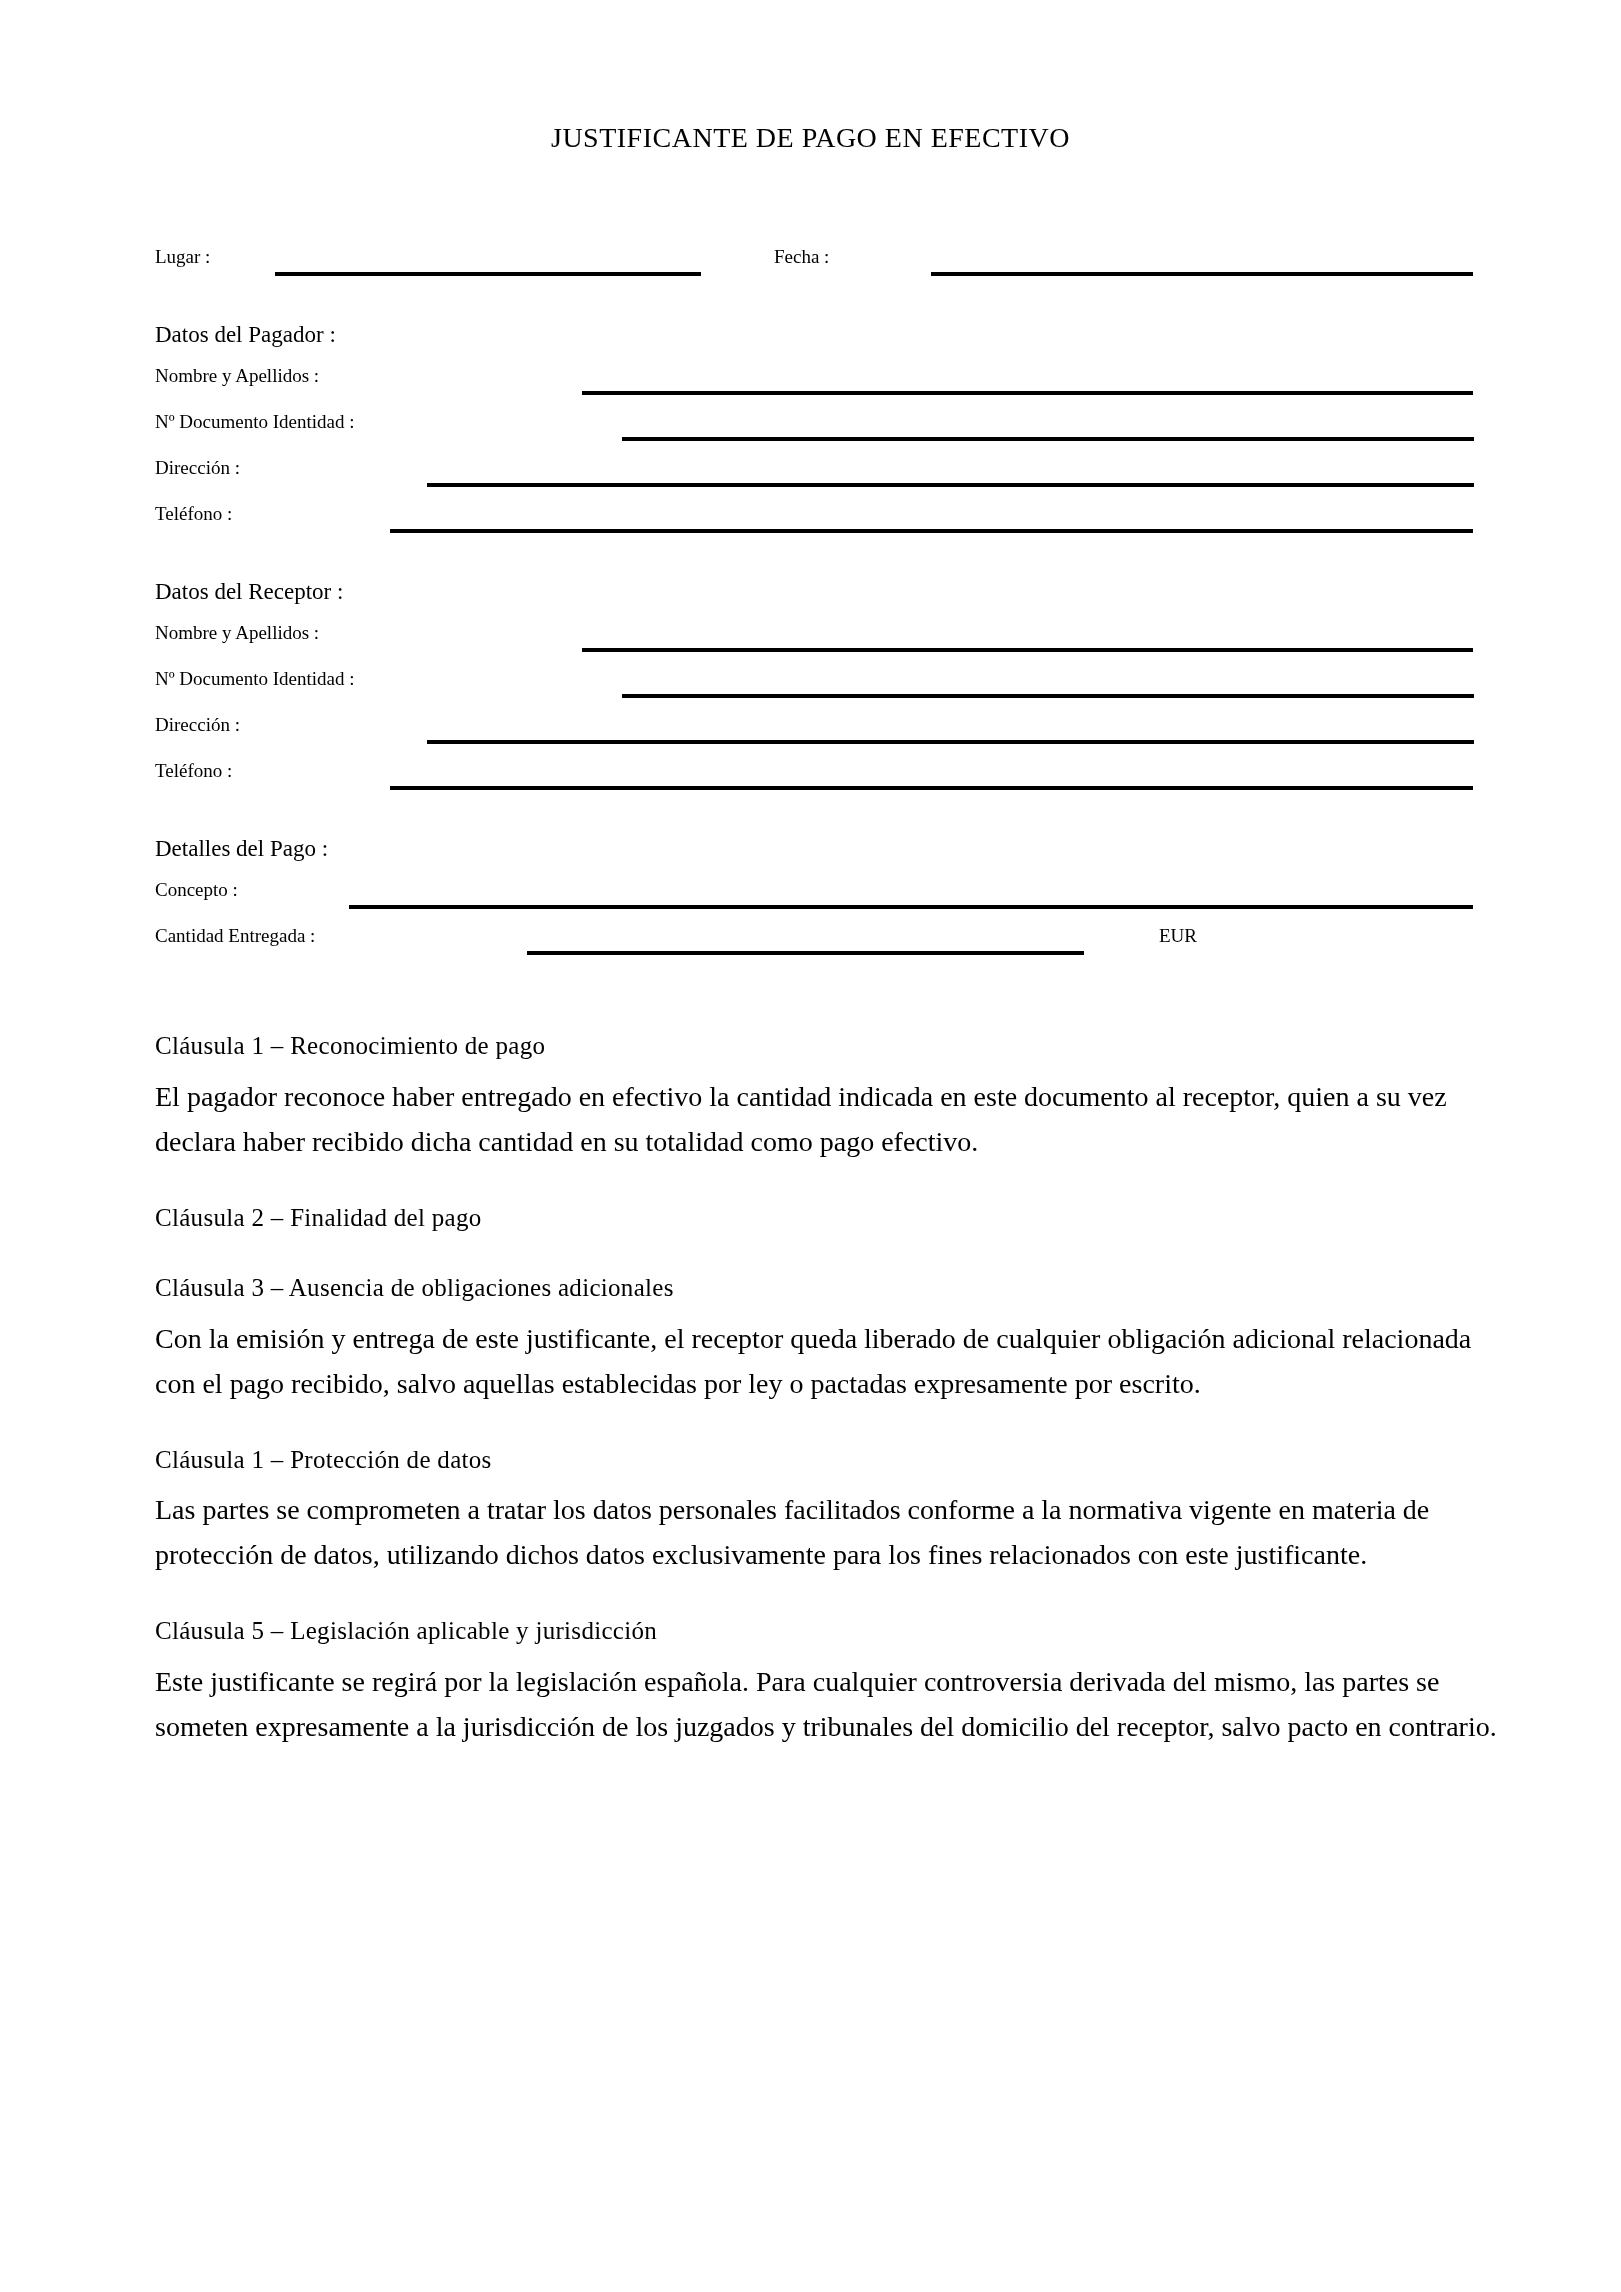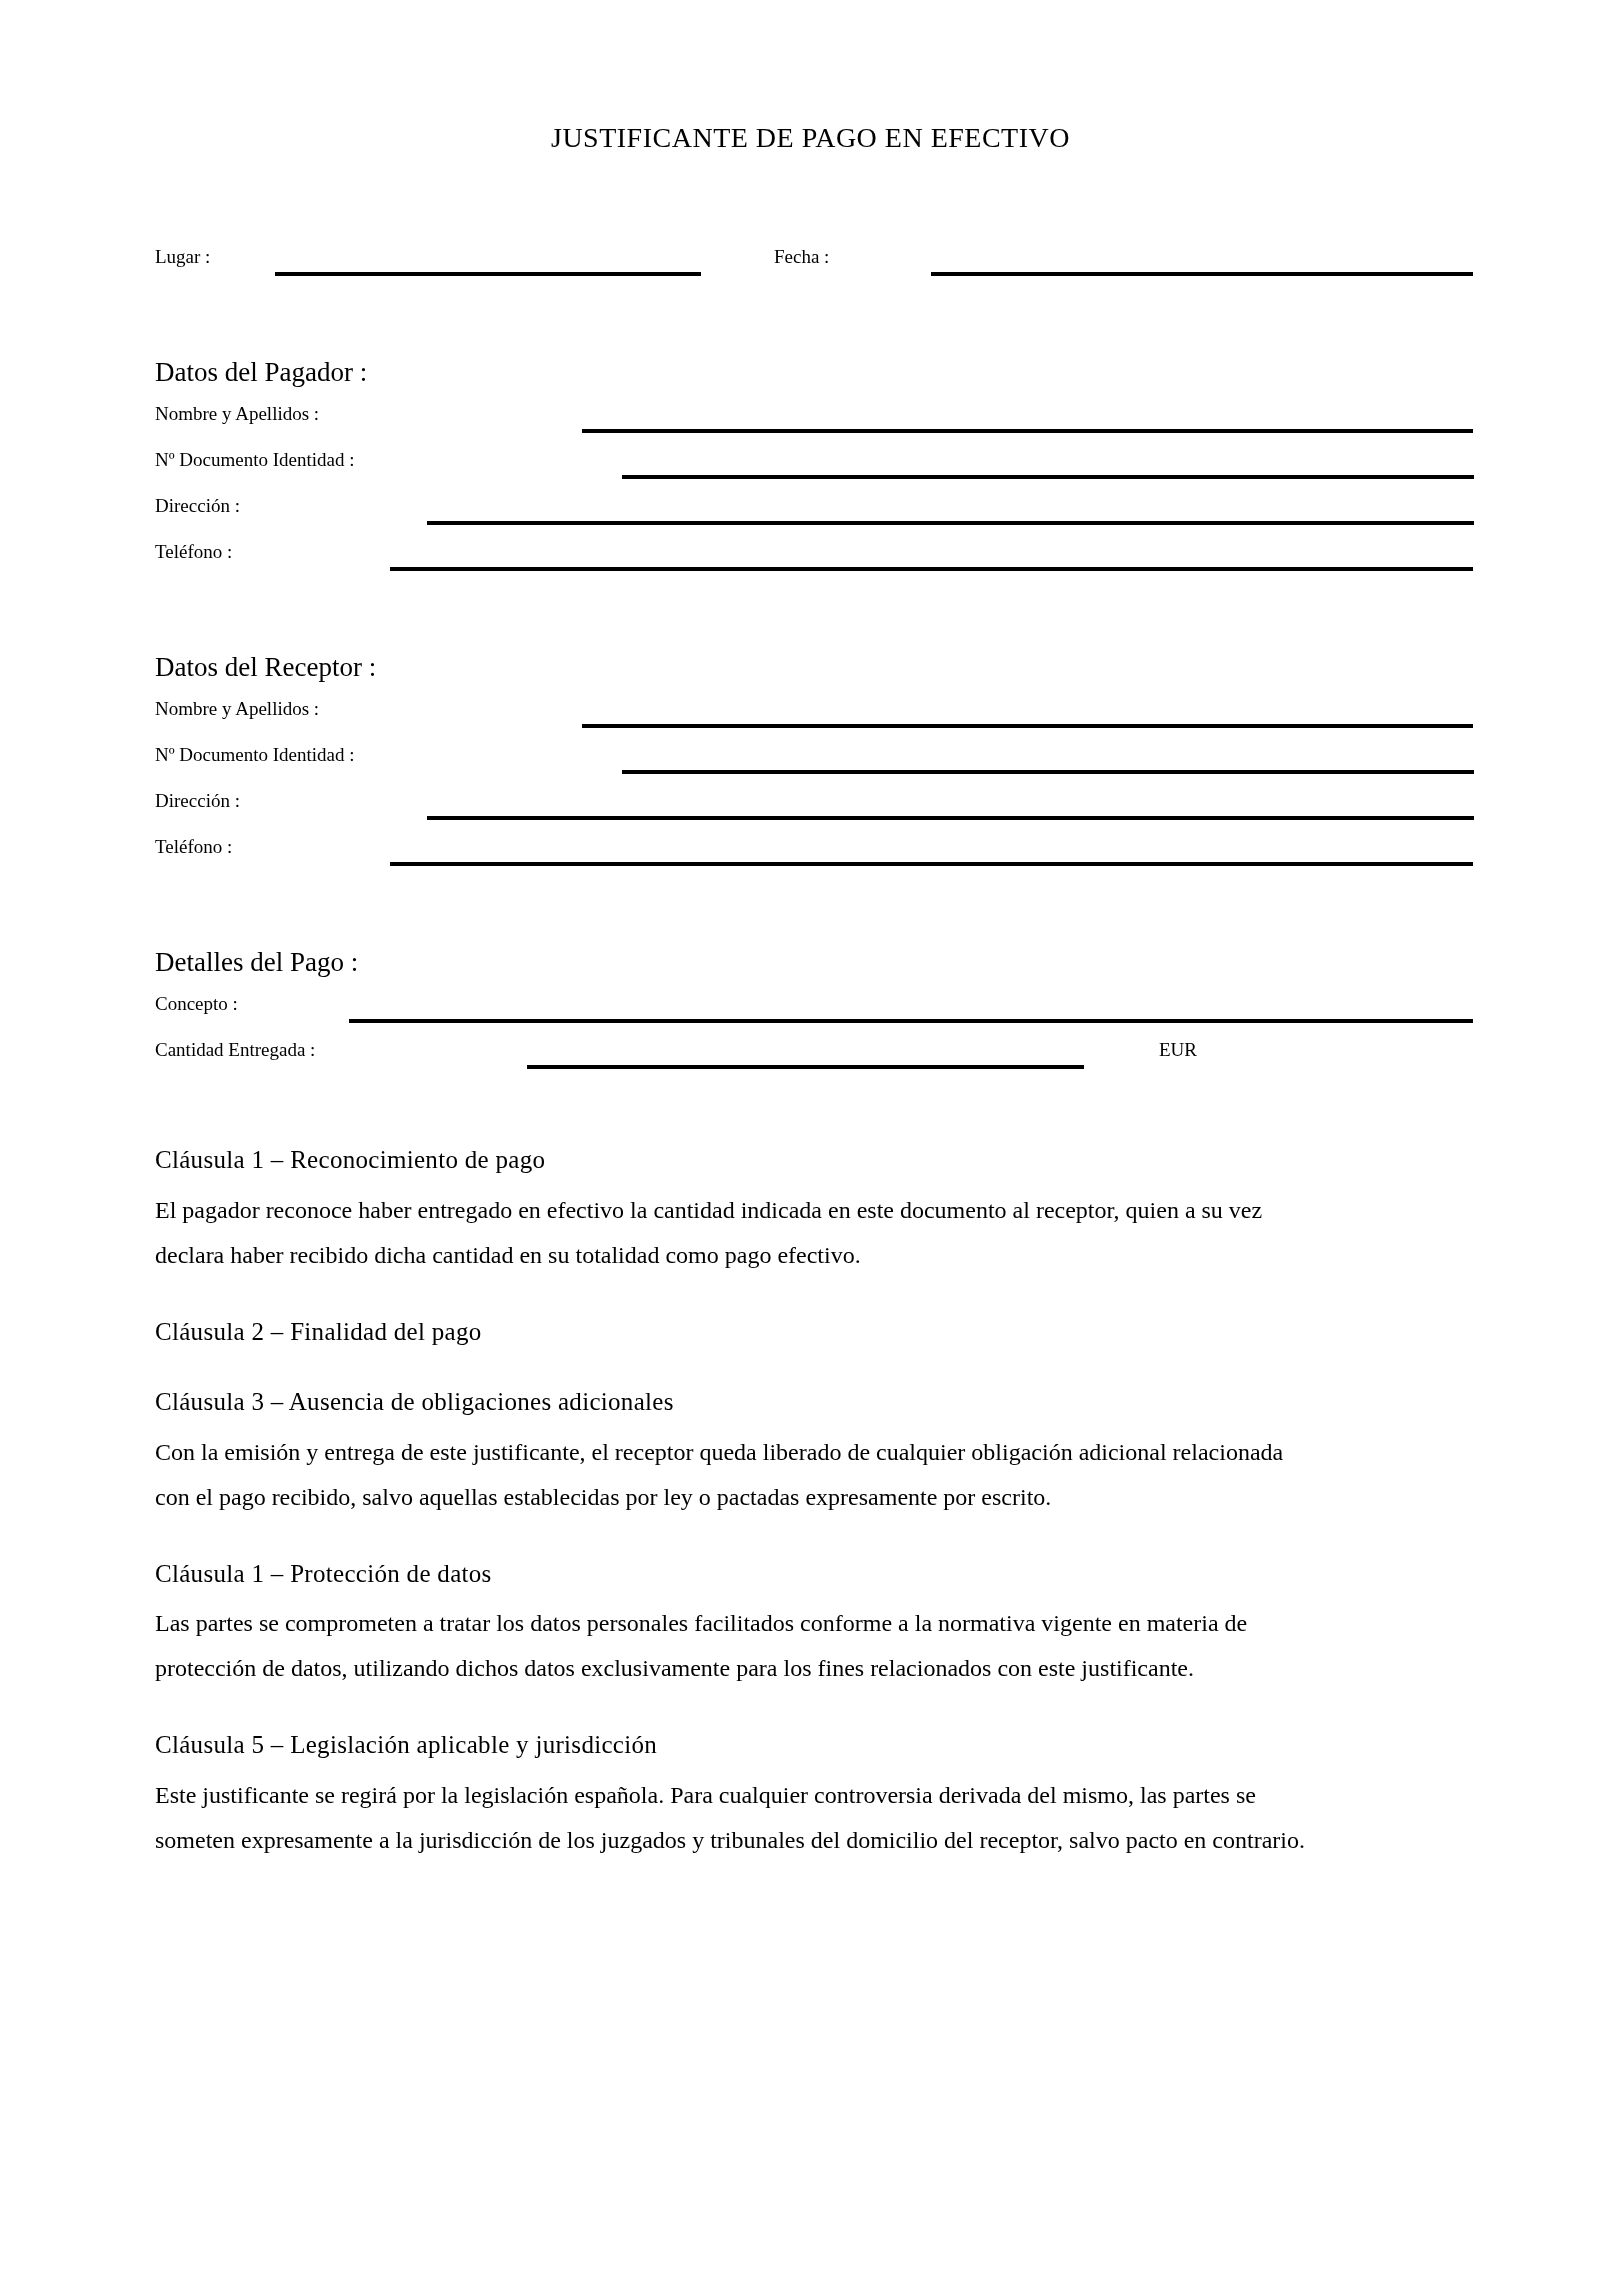--- a/index.html
+++ b/index.html
@@ -54,37 +54,37 @@
   .line-fecha    { left: 776px; width: 542px; }
   .line-nombre   { left: 427px; width: 891px; }
   .line-ndoc     { left: 467px; width: 852px; }
   .line-dir      { left: 272px; width: 1047px; }
   .line-tel      { left: 235px; width: 1083px; }
   .line-cantidad { left: 372px; width: 557px; }
   .label-eur     { left: 1004px !important; }
   .line-concepto { left: 194px; width: 1124px; }
   
   .section-heading {
-    font-size: 27px;
+    font-size: 23px;
     line-height: 29px;
-    margin-top: 82px;
+    margin-top: 44px;
   }
   
   .clauses { width: 1431px; }
   .clause { margin-top: 37px; }
   .clause:first-child { margin-top: 74px; }
   .clause-heading {
     font-size: 25px;
     line-height: 33px;
     letter-spacing: 0.3px;
     font-weight: normal;
   }
   .clause-body {
     margin-top: 11.8px;
-    font-size: 24px;
+    font-size: 28px;
     line-height: 45px;
     white-space: pre-line;
   }
 </style>
 </head>
 <body>
 
 <div class="page">
 
   <h1 class="doc-title">JUSTIFICANTE DE PAGO EN EFECTIVO</h1>

